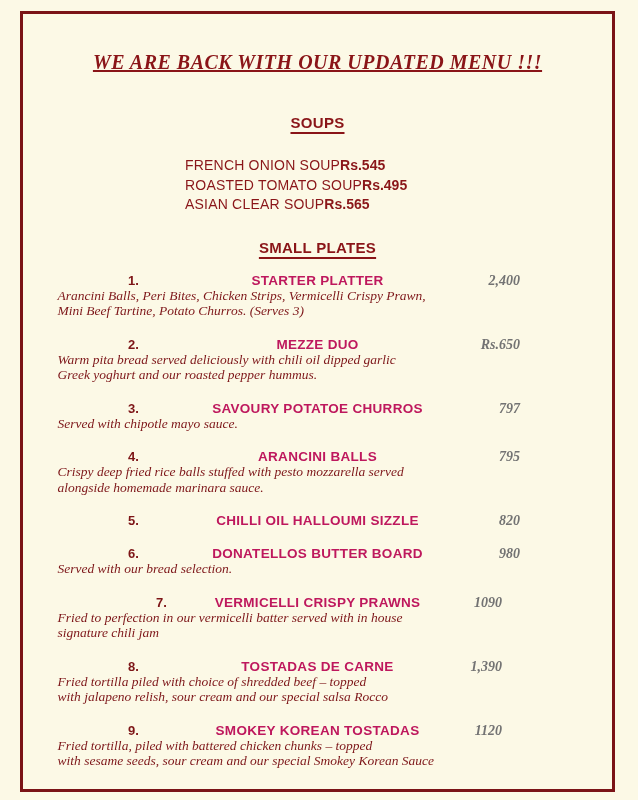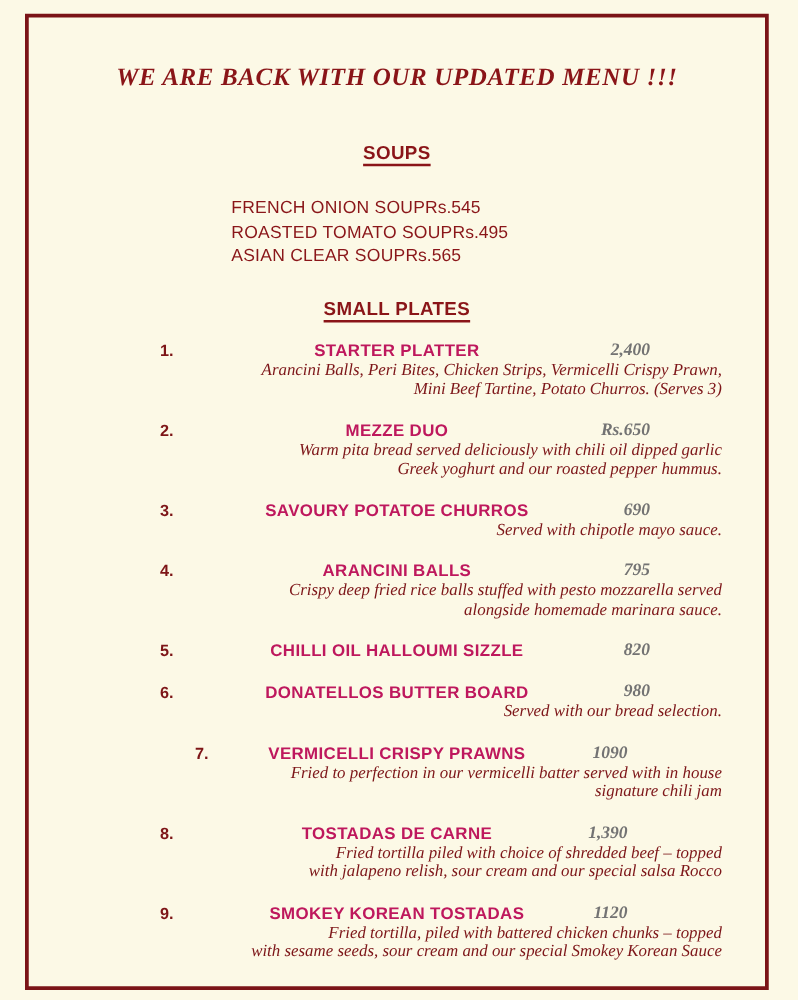--- a/index.html
+++ b/index.html
@@ -24,20 +24,21 @@
   .title {
     margin: 36px 0 0 0;
     text-align: center;
     font-family: "Liberation Serif", serif;
     font-style: italic;
     font-weight: bold;
     font-size: 20px;
     line-height: 24px;
     letter-spacing: 0.5px;
     color: #8a1518;
+    text-decoration: underline;
   }
   .section-heading {
     margin: 0;
     text-align: center;
     font-size: 15px;
     line-height: 18px;
     font-weight: bold;
     color: #8a1518;
     text-decoration: underline;
     text-decoration-thickness: 1.5px;
@@ -50,21 +51,21 @@
   .soup-row {
     display: flex;
     justify-content: flex-start;
     align-items: baseline;
     padding: 0 87px 0 162px;
     font-size: 14px;
     line-height: 19.5px;
     color: #8a1619;
   }
   .soup-name { font-weight: 400; letter-spacing: 0.2px; }
-  .soup-price { font-weight: 400; }
+  .soup-price { font-weight: 700; }
   .plate-list { margin-top: 16px; }
   .plate-item { margin-bottom: 18px; }
   .plate-head {
     position: relative;
     line-height: 15px;
     height: 15px;
   }
   .plate-num {
     position: absolute;
     left: 105px;
@@ -89,21 +90,21 @@
     font-family: "Liberation Serif", serif;
     font-style: italic;
     font-weight: 600;
     font-size: 14px;
     color: #737373;
   }
   .plate-item:nth-child(n+7) .plate-price { right: 110px; }
   .plate-desc {
     margin: 0 auto;
     max-width: 520px;
-    text-align: right;
+    text-align: left;
     white-space: pre-line;
     font-family: "Liberation Serif", serif;
     font-style: italic;
     font-size: 13.5px;
     line-height: 15.5px;
     color: #7d1619;
   }
 </style>
 </head>
 <body>
@@ -144,21 +145,21 @@
           <span class="plate-name">MEZZE DUO</span>
           <span class="plate-price">Rs.650</span>
         </div>
         <div class="plate-desc">Warm pita bread served deliciously with chili oil dipped garlic
 Greek yoghurt and our roasted pepper hummus.</div>
       </div>
       <div class="plate-item">
         <div class="plate-head">
           <span class="plate-num">3.</span>
           <span class="plate-name">SAVOURY POTATOE CHURROS</span>
-          <span class="plate-price">690</span>
+          <span class="plate-price">797</span>
         </div>
         <div class="plate-desc">Served with chipotle mayo sauce.</div>
       </div>
       <div class="plate-item">
         <div class="plate-head">
           <span class="plate-num">4.</span>
           <span class="plate-name">ARANCINI BALLS</span>
           <span class="plate-price">795</span>
         </div>
         <div class="plate-desc">Crispy deep fried rice balls stuffed with pesto mozzarella served

